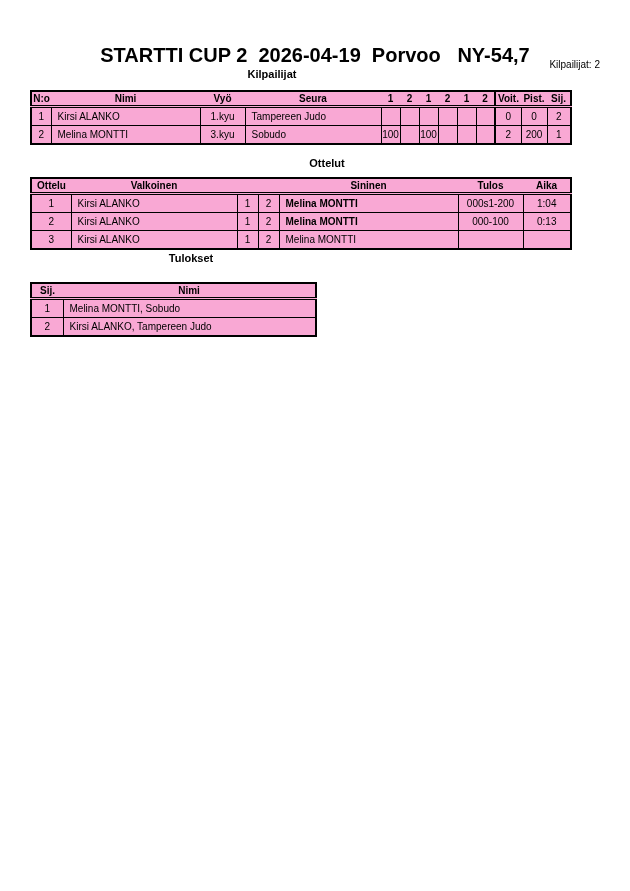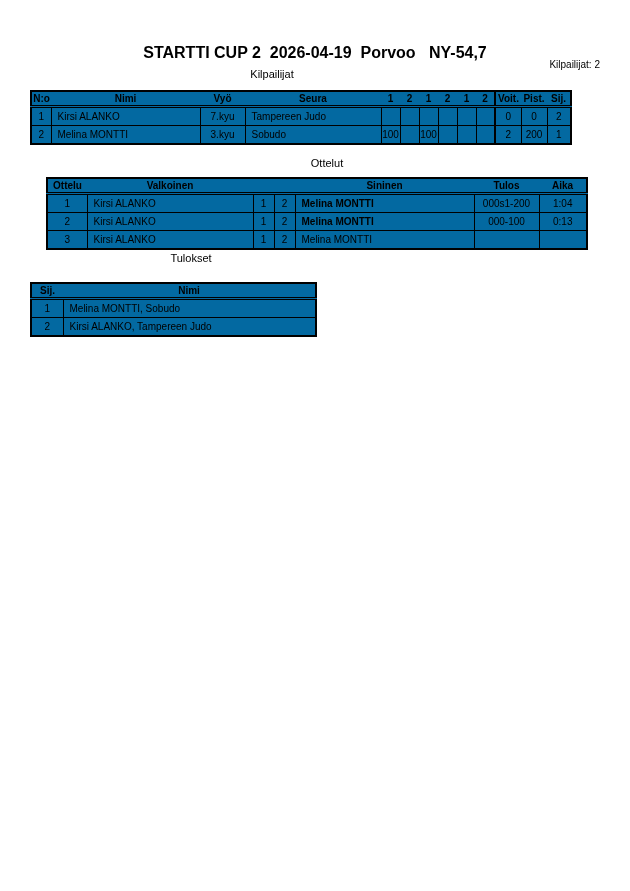--- a/index.html
+++ b/index.html
@@ -15,47 +15,47 @@
     font-family: "Liberation Sans", sans-serif;
     color: #000000;
     overflow: hidden;
   }
   .doc-title {
     position: absolute;
     top: 44px;
     left: 0;
     width: 630px;
     text-align: center;
-    font-size: 16px;
+    font-size: 20px;
     font-weight: bold;
     white-space: pre;
   }
   .sec-label {
     position: absolute;
     font-size: 11px;
-    font-weight: normal;
+    font-weight: bold;
     transform: translateX(-50%);
     white-space: pre;
     padding-left: 36px;
   }
   .sec-label.kilpailijat { top: 68px; left: 254px; }
   .sec-label.ottelut    { top: 157px; left: 309px; }
   .sec-label.tulokset   { top: 252px; left: 173px; }
   .count-label {
     position: absolute;
     top: 59px;
     right: 30px;
     font-size: 10px;
   }
   table.tbl {
     position: absolute;
     border-collapse: collapse;
     table-layout: fixed;
     border: 2px solid #000;
-    background: #0369a1;
+    background: #f9a8d4;
   }
   table.tbl th, table.tbl td {
     font-family: "Liberation Sans", sans-serif;
     font-size: 10px;
     white-space: nowrap;
     overflow: hidden;
     padding: 0;
     text-align: center;
     vertical-align: middle;
   }
@@ -65,21 +65,21 @@
     border: none;
     height: 13px;
   }
   table.tbl td {
     border: 1px solid #000;
     height: 17px;
   }
   table.tbl td.l { text-align: left; padding-left: 6px; }
   table.tbl .sep { border-left: 2px solid #000 !important; margin-top: 26px; }
   #competitors-table { top: 90px;  left: 30px; width: 540px; }
-  #matches-table     { top: 177px; left: 30px; width: 540px; margin-left: 16px; }
+  #matches-table     { top: 177px; left: 30px; width: 540px; }
   #results-table     { top: 282px; left: 30px; width: 285px; }
 </style>
 </head>
 <body>
 
 <div class="page">
 
   <div class="doc-title">STARTTI CUP 2  2026-04-19  Porvoo   NY-54,7</div>
   <div class="sec-label kilpailijat">Kilpailijat</div>
   <div class="count-label">Kilpailijat: 2</div>
@@ -114,21 +114,21 @@
         <th>2</th>
         <th class="sep">Voit.</th>
         <th>Pist.</th>
         <th>Sij.</th>
       </tr>
     </thead>
     <tbody>
       <tr>
         <td>1</td>
         <td class="l">Kirsi ALANKO</td>
-        <td>7.kyu</td>
+        <td>1.kyu</td>
         <td class="l">Tampereen Judo</td>
         <td></td>
         <td></td>
         <td></td>
         <td></td>
         <td></td>
         <td></td>
         <td class="sep">0</td>
         <td>0</td>
         <td>2</td>

